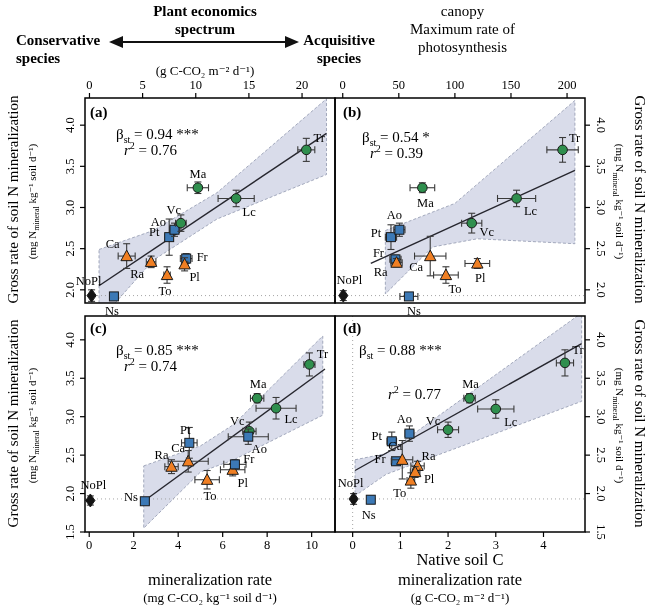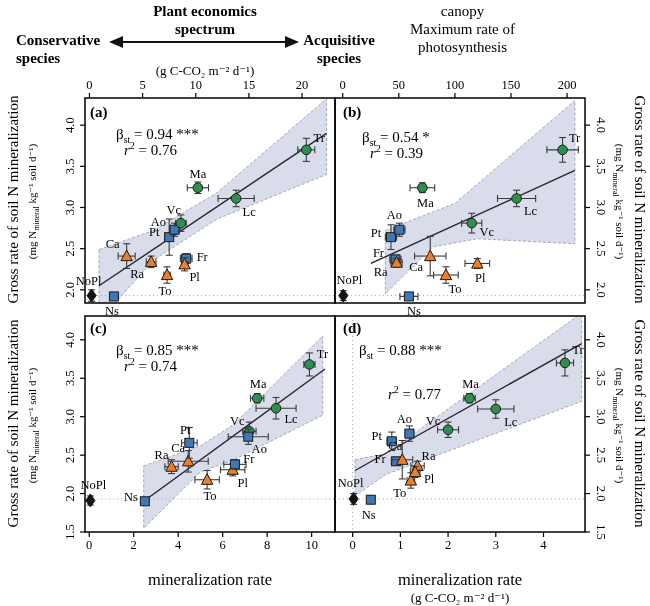--- a/index.html
+++ b/index.html
@@ -720,17 +720,19 @@
   <div class="abs axis-main rot-l" style="left:-112px;top:415px;width:250px;">Gross rate of soil N mineralization</div>
   <div class="abs axis-units rot-l" style="left:-77px;top:418px;width:220px;"><span>(mg N</span><span class="sub">mineral</span><span> kg⁻¹ soil d⁻¹)</span></div>
 
   <div class="abs axis-main rot-r" style="left:514px;top:191px;width:250px;">Gross rate of soil N mineralization</div>
   <div class="abs axis-units rot-r" style="left:508px;top:194px;width:220px;"><span>(mg N</span><span class="sub">mineral</span><span> kg⁻¹ soil d⁻¹)</span></div>
 
   <div class="abs axis-main rot-r" style="left:514px;top:415px;width:250px;">Gross rate of soil N mineralization</div>
   <div class="abs axis-units rot-r" style="left:508px;top:418px;width:220px;"><span>(mg N</span><span class="sub">mineral</span><span> kg⁻¹ soil d⁻¹)</span></div>
 
   <div class="abs xlab ctr" style="left:85px;top:570px;width:250px;">mineralization rate</div>
-
+  <div class="abs units ctr" style="left:85px;top:591px;width:250px;">(mg C-CO₂ kg⁻¹ soil d⁻¹)</div>
+
+  <div class="abs xlab ctr" style="left:335px;top:550px;width:250px;">Native soil C</div>
   <div class="abs xlab ctr" style="left:335px;top:570px;width:250px;">mineralization rate</div>
   <div class="abs units ctr" style="left:335px;top:591px;width:250px;">(g C-CO₂ m⁻² d⁻¹)</div>
 
 </div>
 
 </body></html>

